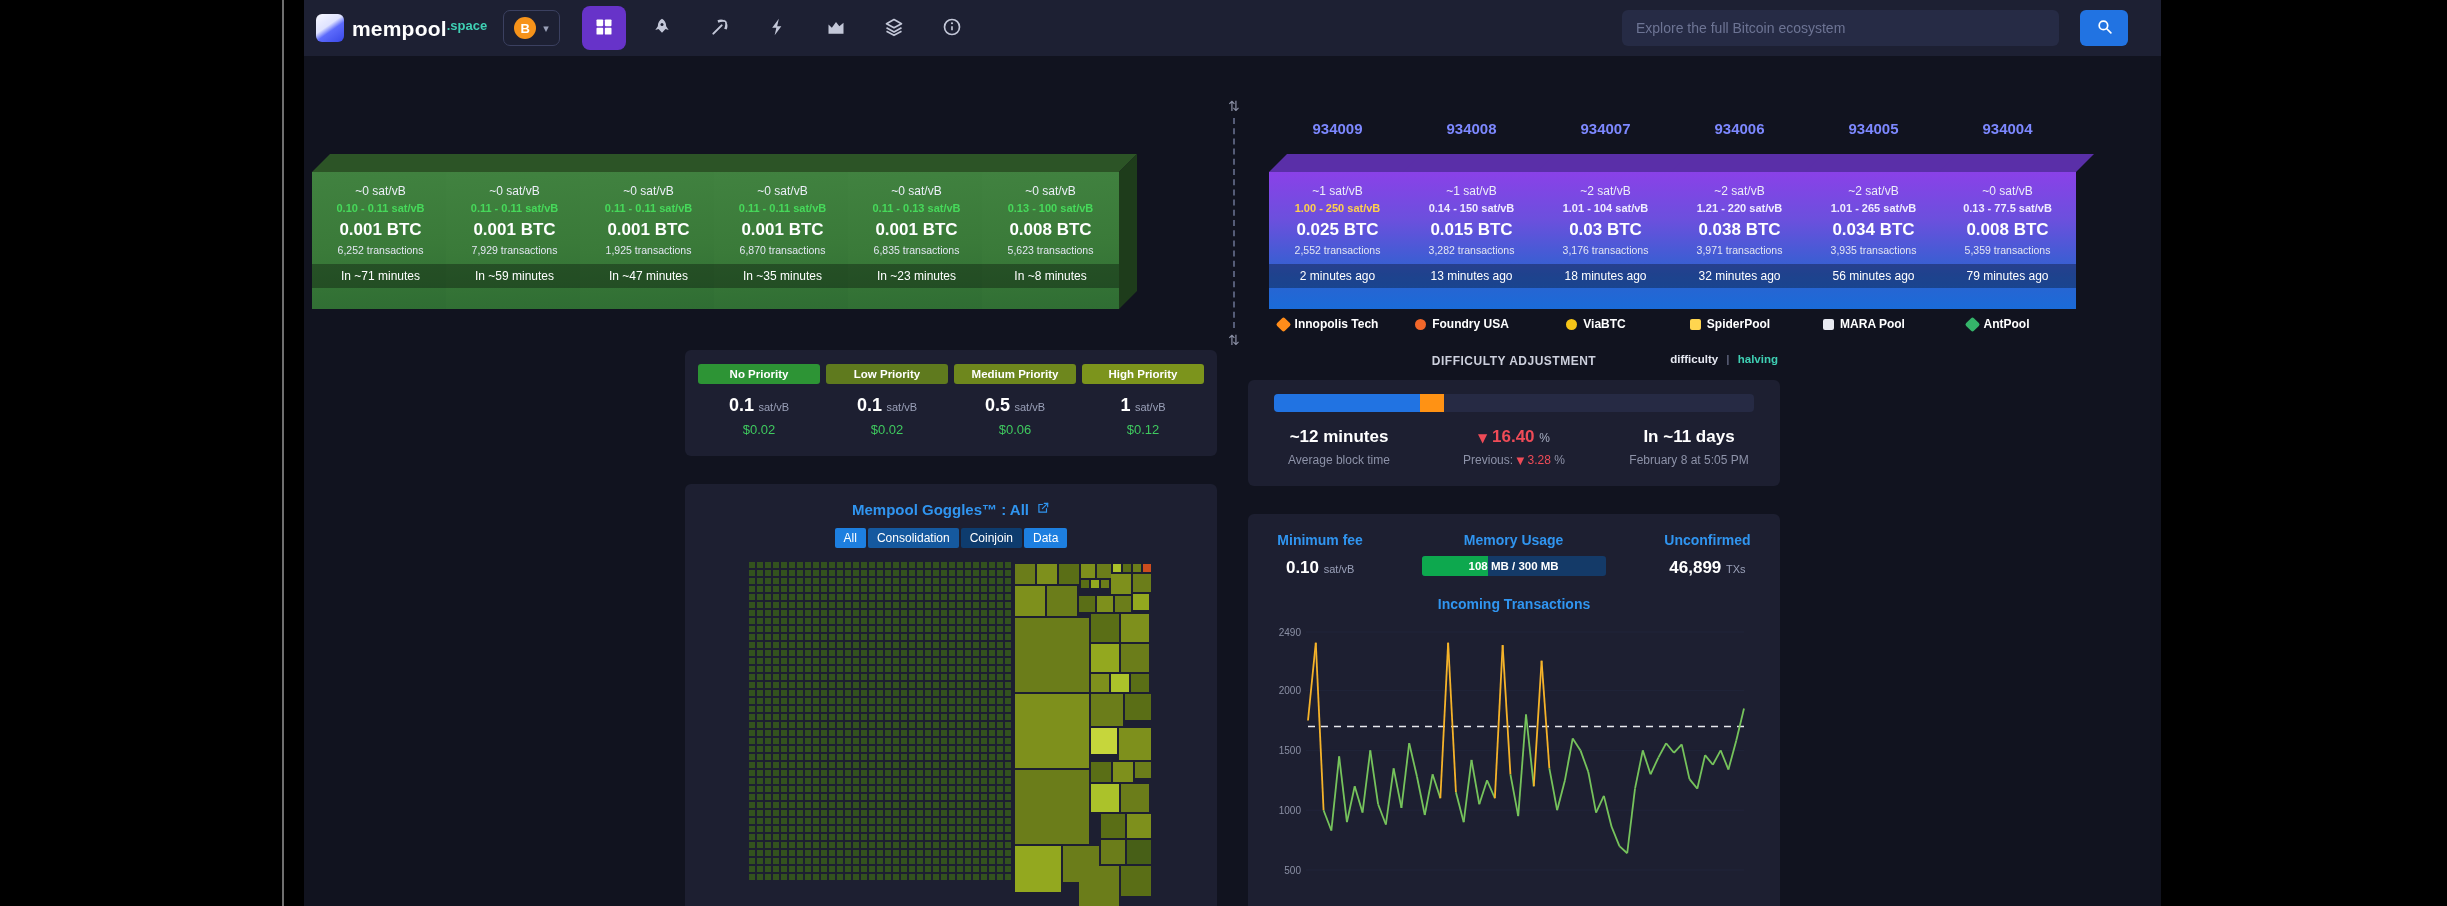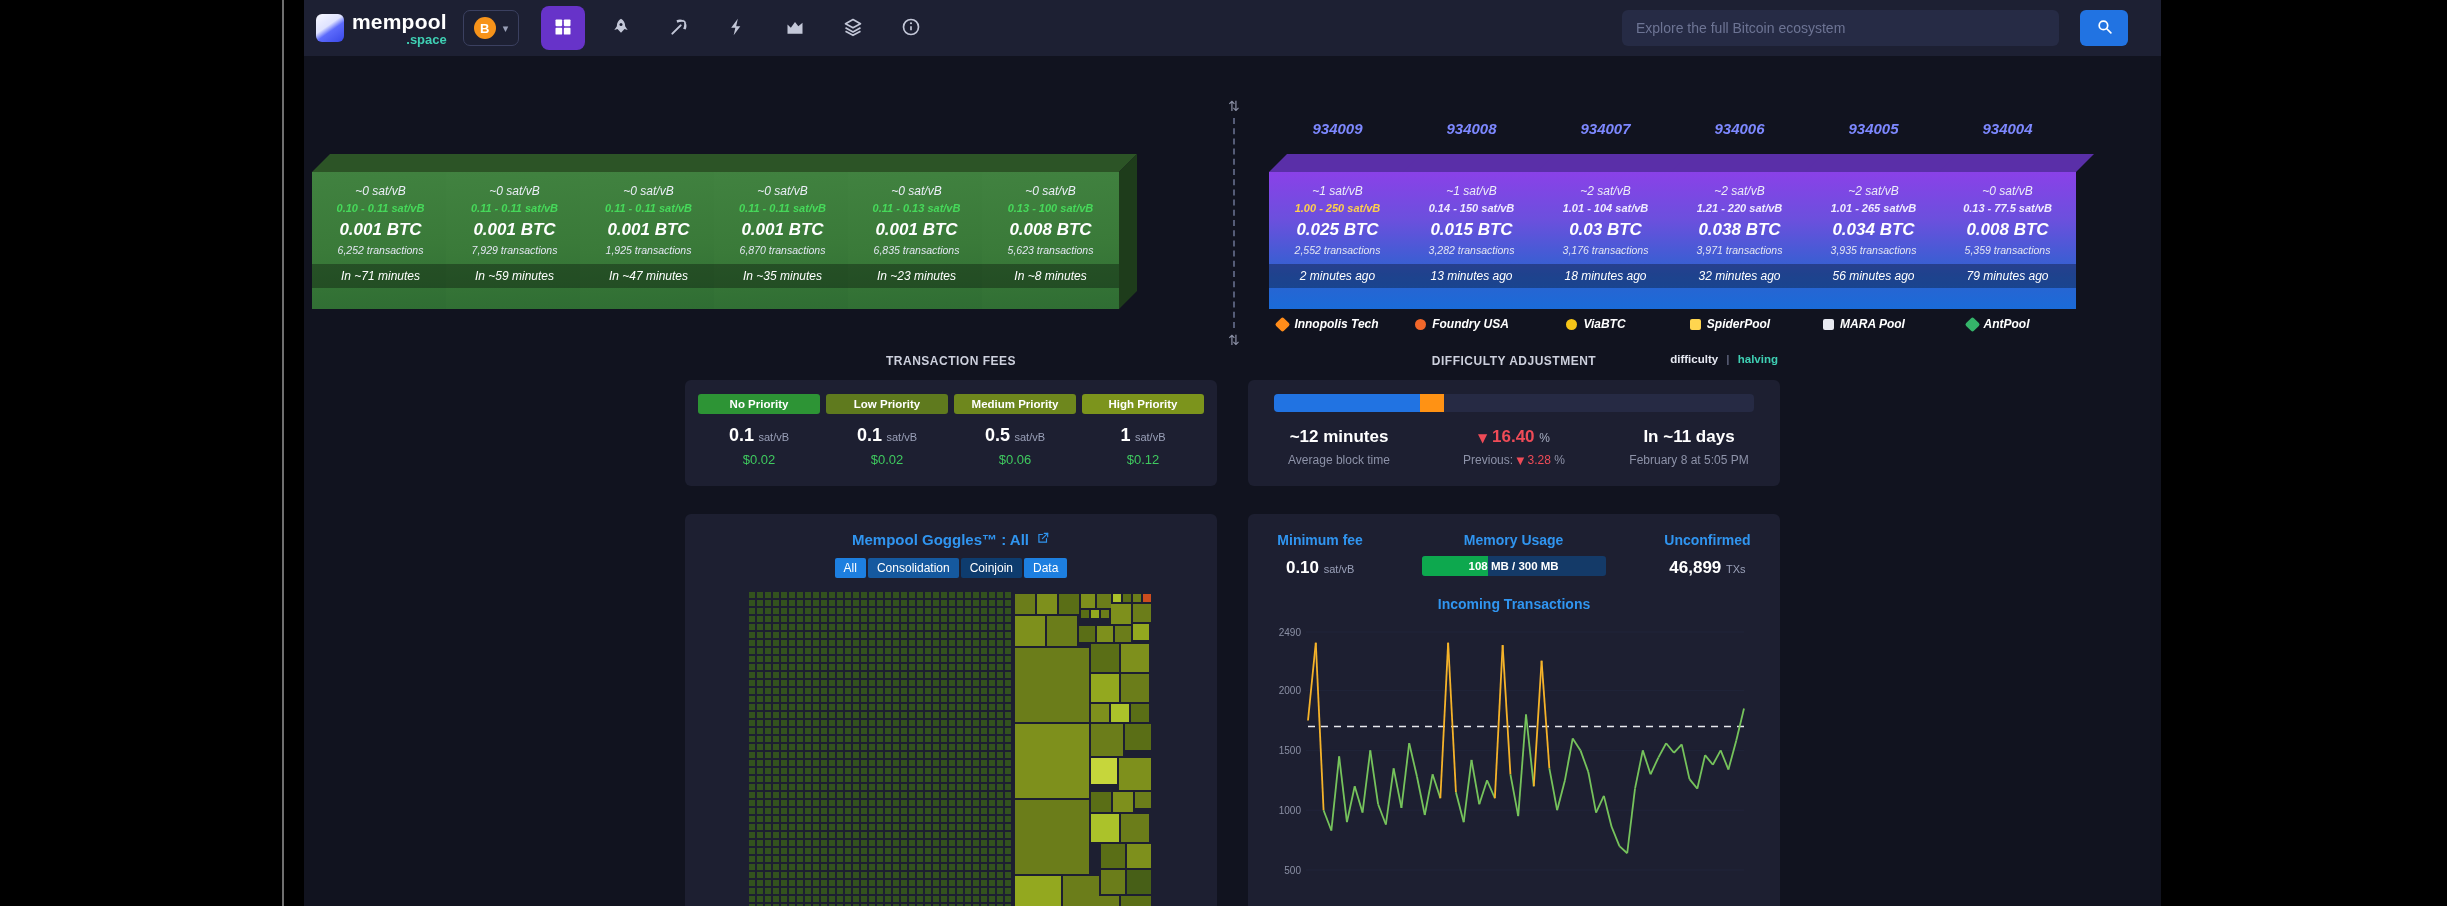--- a/index.html
+++ b/index.html
@@ -6,21 +6,21 @@
     font-family:"Liberation Sans","DejaVu Sans",sans-serif;-webkit-font-smoothing:antialiased;}
   .stage{position:relative;width:2447px;height:906px;background:#000;}
   .win-edge{position:absolute;left:282px;top:0;width:2px;height:906px;background:#6f6f6f;}
   .page{position:absolute;left:304px;top:0;width:1857px;height:906px;background:var(--page);overflow:hidden;}
 
   
   header{height:56px;background:var(--header);display:flex;align-items:center;padding:0 0 0 12px;}
   .logo{display:flex;align-items:center;gap:8px;cursor:pointer;}
   .logo-mark{width:28px;height:28px;border-radius:6px;
     background:linear-gradient(145deg,#f8f8ff 0%,#dfe3ff 42%,#5d6bfb 58%,#3847e8 100%);}
-  .logo-text{display:flex;flex-direction:column;line-height:1;}
+  .logo-text{display:flex;flex-direction:row;line-height:1;}
   .logo-text .nm{color:#fff;font-weight:700;font-size:21px;letter-spacing:.2px;}
   .logo-text .tld{color:var(--teal);font-size:13px;font-weight:600;text-align:right;margin-top:1px;}
   .net-select{margin-left:16px;display:flex;align-items:center;gap:7px;background:transparent;
     border:1px solid #3b4060;border-radius:7px;height:36px;padding:0 10px;cursor:pointer;}
   .btc-badge{width:22px;height:22px;border-radius:50%;background:#f7931a;color:#fff;font-weight:700;
     font-size:13px;display:flex;align-items:center;justify-content:center;}
   .caret{color:#9aa0b8;font-size:11px;font-family:"DejaVu Sans",sans-serif;}
   nav{display:flex;align-items:center;gap:14px;margin-left:22px;}
   .nav-item{width:44px;height:44px;border:none;border-radius:8px;background:transparent;color:#c3c7d8;
     display:flex;align-items:center;justify-content:center;cursor:pointer;}
@@ -32,21 +32,21 @@
   .search input::placeholder{color:#6d7494;}
   .search-btn{width:48px;height:36px;border:none;border-radius:6px;background:var(--bar-blue);cursor:pointer;
     display:flex;align-items:center;justify-content:center;}
   .search-btn svg{width:17px;height:17px;}
 
   
   .blocks-area{position:relative;height:262px;margin-top:16px;}
   .row-blocks{position:absolute;top:100px;display:flex;gap:16px;}
   #pending-blocks{left:8px;}
   #mined-blocks{left:965px;}
-  .blk-wrap{position:relative;width:118px;cursor:pointer;font-style:italic;}
+  .blk-wrap{position:relative;width:118px;cursor:pointer;}
   .blk{position:relative;width:137px;height:137px;}
   .blk-top{position:absolute;left:0;top:-18px;width:137px;height:18px;transform:skewX(-45deg);transform-origin:0 100%;}
   .blk-side{position:absolute;left:137px;top:0;width:18px;height:137px;transform:skewY(-45deg);transform-origin:0 0;}
   .pending .face{background:linear-gradient(175deg,#418240 0%,#3a7a39 55%,#2f6d33 100%);}
   .pending .blk-top{background:#2c5426;}
   .pending .blk-side{background:#1e3c1b;}
   .mined .face{background:linear-gradient(180deg,#8a41e8 0%,#6b50dd 35%,#2e62d0 75%,#1a6bd8 100%);}
   .mined .blk-top{background:#5a2fa8;}
   .mined .blk-side{background:#2a1d66;}
   .face{position:absolute;inset:0;display:flex;flex-direction:column;align-items:center;text-align:center;
@@ -396,21 +396,20 @@
        <div class="pool-row">
          <span class="pool-dot" style="background:#35b46a;transform:rotate(45deg);border-radius:2px"></span>
          <span>AntPool</span>
        </div>
      </div>
         </div>
     </section>
 
     <main>
       <div class="col">
-        <div class="panel-title">TRANSACTION FEES</div>
         <div class="card fees-card">
           <div class="fees-row" id="fees-row">
               <div class="fee-col">
        <div class="fee-pill" style="background:#2d9435">No Priority</div>
        <div class="fee-rate"><b>0.1</b> <span>sat/vB</span></div>
        <div class="fee-usd">$0.02</div>
      </div>
               <div class="fee-col">
        <div class="fee-pill" style="background:#5f7a1e">Low Priority</div>
        <div class="fee-rate"><b>0.1</b> <span>sat/vB</span></div>

